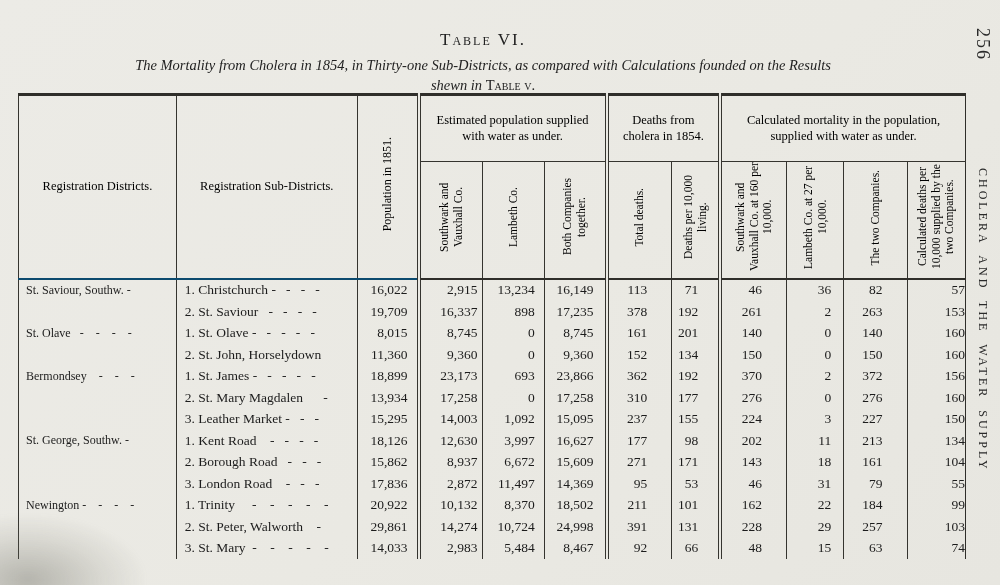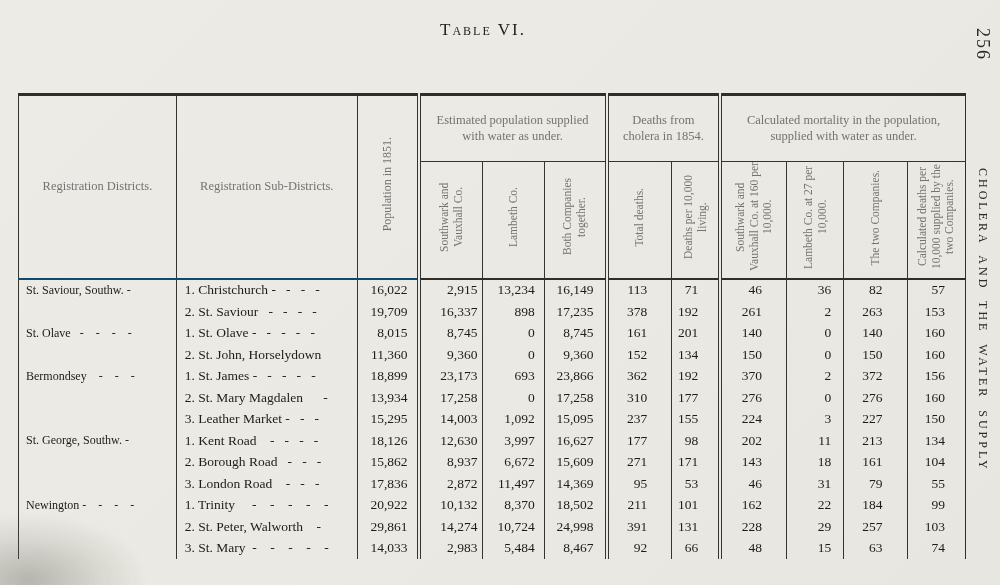--- a/index.html
+++ b/index.html
@@ -2,32 +2,32 @@
 <html><head>
 <meta charset="utf-8">
 <style>
   html,body{margin:0;padding:0;}
   body{
     width:1000px;height:585px;overflow:hidden;position:relative;
     background:linear-gradient(135deg,#ecebe6 0%,#eae9e3 55%,#e7e6e0 100%);
     font-family:"Liberation Serif","DejaVu Serif",serif;
     color:#1e1e1e;
   }
-  .titleblock{position:absolute;left:0;top:20px;width:966px;text-align:center;}
+  .titleblock{position:absolute;left:0;top:30px;width:966px;text-align:center;}
   .t-main{font-variant:small-caps;font-size:17px;letter-spacing:2px;color:#222;}
   .t-sub{font-style:italic;font-size:14.5px;margin-top:6px;line-height:1.35;color:#222;}
   .t-sub .sc{font-style:normal;font-variant:small-caps;}
 
   table{
     position:absolute;left:18px;top:93px;width:948px;
     border-collapse:collapse;table-layout:fixed;
     border-top:3px solid #2f2e2a;border-left:1.5px solid #2f2e2a;border-right:1.5px solid #2f2e2a;
   }
   th,td{border-left:1.5px solid #35342f;padding:0;vertical-align:middle;font-weight:normal;}
-  th{font-size:12.5px;line-height:1.25;color:#737373;}
+  th{font-size:12.5px;line-height:1.25;color:#000000;}
   .dbl{border-left:4px double #35342f !important;}
   thead tr.groups{height:67px;}
   thead tr.subs{height:117px;}
   thead tr.groups th.grp{border-bottom:1.5px solid #35342f;padding:2px 4px;}
   thead tr.subs th{border-bottom:2px solid #2f2e2a;}
   th.span2{border-bottom:2px solid #0c4a6e;margin-left:40px;}
   tbody td{height:21.5px;font-size:13.5px;color:#1c1c1c;}
   tbody tr td{border-top:none;}
 
   .vert{
@@ -42,21 +42,21 @@
   .num{text-align:right;white-space:pre;}
   .c-pop{padding-right:9px;margin-left:47px;}
   .c-sv{padding-right:5px;}
   .c-lam{padding-right:9px;}
   .c-both{padding-right:11px;}
   .c-td{padding-right:24px;}
   .c-dp{padding-right:20px;}
   .c-csv{padding-right:24px;}
   .c-clam{padding-right:12px;}
   .c-ctwo{padding-right:24px;}
-  .c-cper{padding-right:20px;}
+  .c-cper{}
 
   .pagenum{
     position:absolute;left:972px;top:28px;
     writing-mode:vertical-rl;font-size:18px;letter-spacing:2px;color:#2a2a2a;
   }
   .margintitle{
     position:absolute;left:975px;top:168px;height:360px;
     writing-mode:vertical-rl;font-size:12px;letter-spacing:3px;word-spacing:5px;color:#2a2a2a;
     white-space:nowrap;
   }
@@ -64,20 +64,25 @@
     position:absolute;left:-35px;bottom:-30px;width:180px;height:100px;
     background:radial-gradient(ellipse at 35% 65%,rgba(95,95,85,0.38),rgba(120,120,108,0.15) 45%,transparent 72%);
     filter:blur(2px);
   }
 </style>
 </head>
 <body>
 
 <div class="titleblock">
   <div class="t-main">Table VI.</div>
+  <div class="t-sub">
+    <span>The Mortality from Cholera in 1854, in Thirty-one Sub-Districts, as compared with Calculations founded on the Results</span><br>
+    <span>shewn in</span>
+    <span class="sc">Table v.</span>
+  </div>
 </div>
 
 <table>
   <colgroup>
     <col style="width:157px">
       <col style="width:180px">
       <col style="width:61px">
     <col style="width:64px">
       <col style="width:61px">
       <col style="width:62px">

